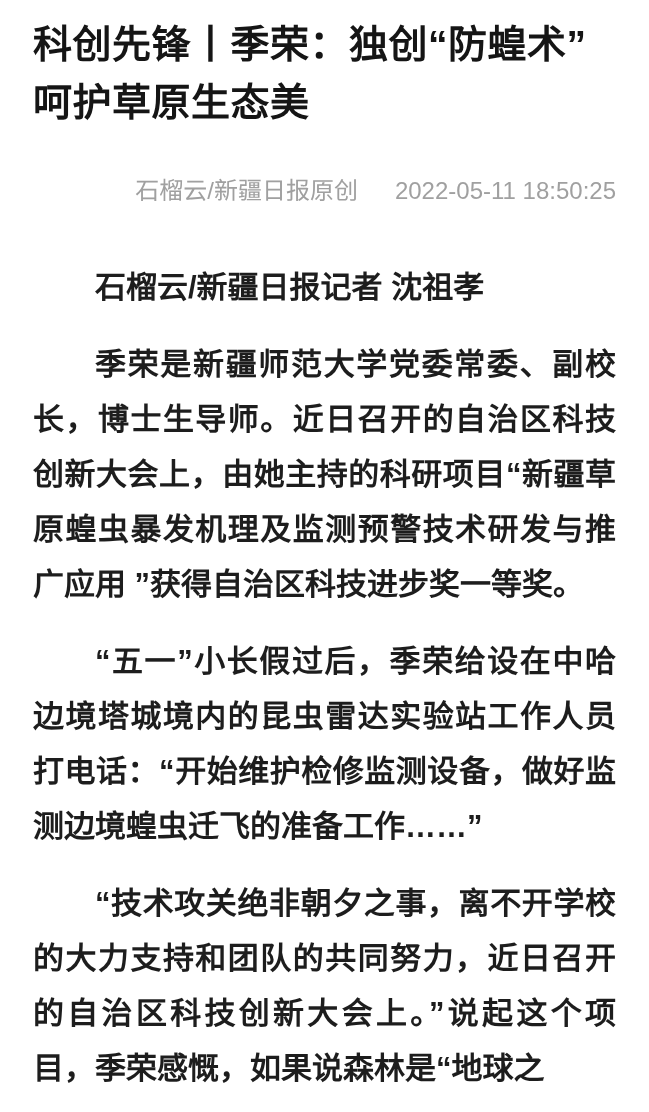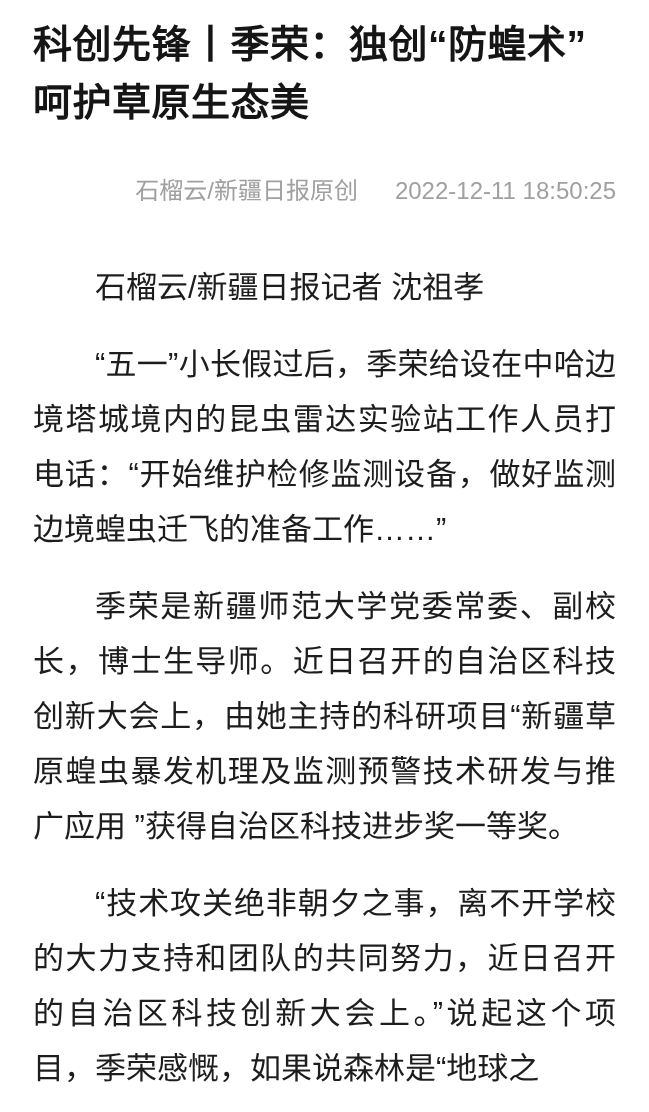--- a/index.html
+++ b/index.html
@@ -46,37 +46,38 @@
   }
   .article-body p {
     margin: 0 0 22px 0;
     font-size: 31px;
     line-height: 55px;
     color: #1d1d1d;
     text-align: justify;
     text-justify: inter-ideograph;
     text-indent: 2em;
     word-break: break-all;
+    font-weight: bold;
   }
   .article-body p:last-child {
     margin-bottom: 0;
   }
 </style>
 </head>
 <body>
 
 <div class="page">
 
   <h1 class="article-title">科创先锋丨季荣：独创“防蝗术”呵护草原生态美</h1>
 
   <div class="meta-row">
     <span>石榴云/新疆日报原创</span>
-    <span>2022-12-11 18:50:25</span>
+    <span>2022-05-11 18:50:25</span>
   </div>
 
   <div class="article-body">
     <p>石榴云/新疆日报记者 沈祖孝</p>
+    <p>季荣是新疆师范大学党委常委、副校长，博士生导师。近日召开的自治区科技创新大会上，由她主持的科研项目“新疆草原蝗虫暴发机理及监测预警技术研发与推广应用 ”获得自治区科技进步奖一等奖。</p>
     <p>“五一”小长假过后，季荣给设在中哈边境塔城境内的昆虫雷达实验站工作人员打电话：“开始维护检修监测设备，做好监测边境蝗虫迁飞的准备工作……”</p>
-    <p>季荣是新疆师范大学党委常委、副校长，博士生导师。近日召开的自治区科技创新大会上，由她主持的科研项目“新疆草原蝗虫暴发机理及监测预警技术研发与推广应用 ”获得自治区科技进步奖一等奖。</p>
     <p>“技术攻关绝非朝夕之事，离不开学校的大力支持和团队的共同努力，近日召开的自治区科技创新大会上。”说起这个项目，季荣感慨，如果说森林是“地球之</p>
   </div>
 
 </div>
 
 </body></html>

